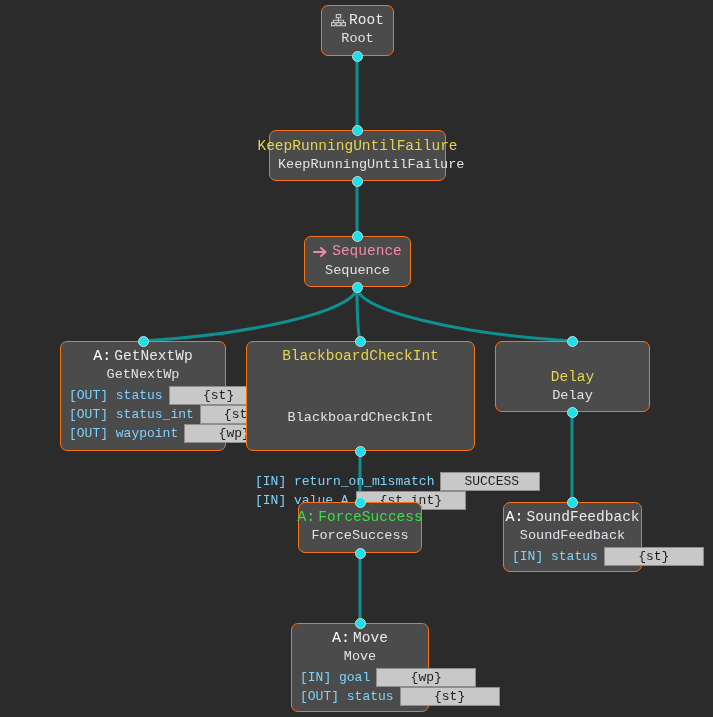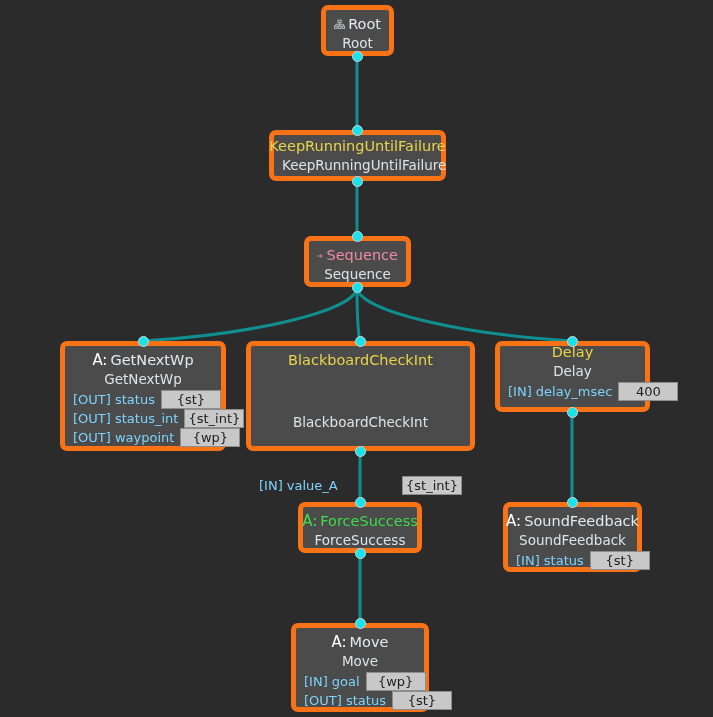--- a/index.html
+++ b/index.html
@@ -20,26 +20,27 @@
     left: 0;
     top: 0;
     width: 713px;
     height: 717px;
     pointer-events: none;
   }
   .node {
     position: absolute;
     box-sizing: border-box;
     background: #4b4b4b;
-    border: 5px solid #f97316;
+    border: 1px solid #f97316;
     border-radius: 7px;
     padding: 5px 8px 6px 8px;
     display: flex;
     flex-direction: column;
     align-items: stretch;
+    font-family: Liberation Mono, monospace;
   }
   .node-title {
     text-align: center;
     font-size: 14.5px;
     line-height: 19px;
     white-space: nowrap;
     color: #dfe3e8;
     display: flex;
     justify-content: center;
     align-items: center;
@@ -73,21 +74,21 @@
     color: #7dd3fc;
     white-space: nowrap;
   }
   .port-value {
     background: #c8c8c8;
     color: #1d1d1d;
     font-size: 13px;
     line-height: 17px;
     text-align: center;
     border: 1px solid #8d8d8d;
-    padding: 0 3px;
+    padding: 0 23px;
     min-width: 52px;
     white-space: nowrap;
   }
   .dot {
     position: absolute;
     width: 11px;
     height: 11px;
     margin-left: -5.5px;
     margin-top: -5.5px;
     border-radius: 50%;
@@ -123,21 +124,21 @@
           <span>Root</span>
         </div>
         <div class="node-subtitle">Root</div>
       </div>
       <div class="node" style="left: 269px; top: 130px; width: 177px; height: 51px; justify-content: center;">
         <div class="node-title yellow">
           <span>KeepRunningUntilFailure</span>
         </div>
         <div class="node-subtitle">KeepRunningUntilFailure</div>
       </div>
-      <div class="node" style="left: 304px; top: 236px; width: 107px; height: 51px;">
+      <div class="node" style="left: 304px; top: 236px; width: 107px; height: 51px; justify-content: space-between;">
         <div class="node-title pink">
           <svg width="16" height="12" viewBox="0 0 16 12">
             <path d="M1 6 L12 6 M8 2 L12.5 6 L8 10" fill="none" stroke="#ef8aa8" stroke-width="1.9" stroke-linecap="round" stroke-linejoin="round"></path>
           </svg>
           <span>Sequence</span>
         </div>
         <div class="node-subtitle">Sequence</div>
       </div>
       <div class="node" style="left: 60px; top: 341px; width: 166px; height: 110px;">
         <div class="node-title plain">
@@ -160,36 +161,34 @@
           </div>
         </div>
       </div>
       <div class="node" style="left: 246px; top: 341px; width: 229px; height: 110px; gap: 43px;">
         <div class="node-title yellow">
           <span>BlackboardCheckInt</span>
         </div>
         <div class="node-subtitle">BlackboardCheckInt</div>
         <div class="ports">
           <div class="port-row">
+            <span class="port-label">[IN] return_on_mismatch</span>
+            <span class="port-value">SUCCESS</span>
+          </div>
+          <div class="port-row">
             <span class="port-label">[IN] value_A</span>
             <span class="port-value">{st_int}</span>
           </div>
         </div>
       </div>
       <div class="node" style="left: 495px; top: 341px; width: 155px; height: 71px; justify-content: flex-end;">
         <div class="node-title yellow">
           <span>Delay</span>
         </div>
         <div class="node-subtitle">Delay</div>
-        <div class="ports">
-          <div class="port-row">
-            <span class="port-label">[IN] delay_msec</span>
-            <span class="port-value">400</span>
-          </div>
-        </div>
       </div>
       <div class="node" style="left: 298px; top: 502px; width: 124px; height: 51px;">
         <div class="node-title green">
           <span class="title-prefix green">A:</span>
           <span>ForceSuccess</span>
         </div>
         <div class="node-subtitle">ForceSuccess</div>
       </div>
       <div class="node" style="left: 503px; top: 502px; width: 139px; height: 70px;">
         <div class="node-title plain">

